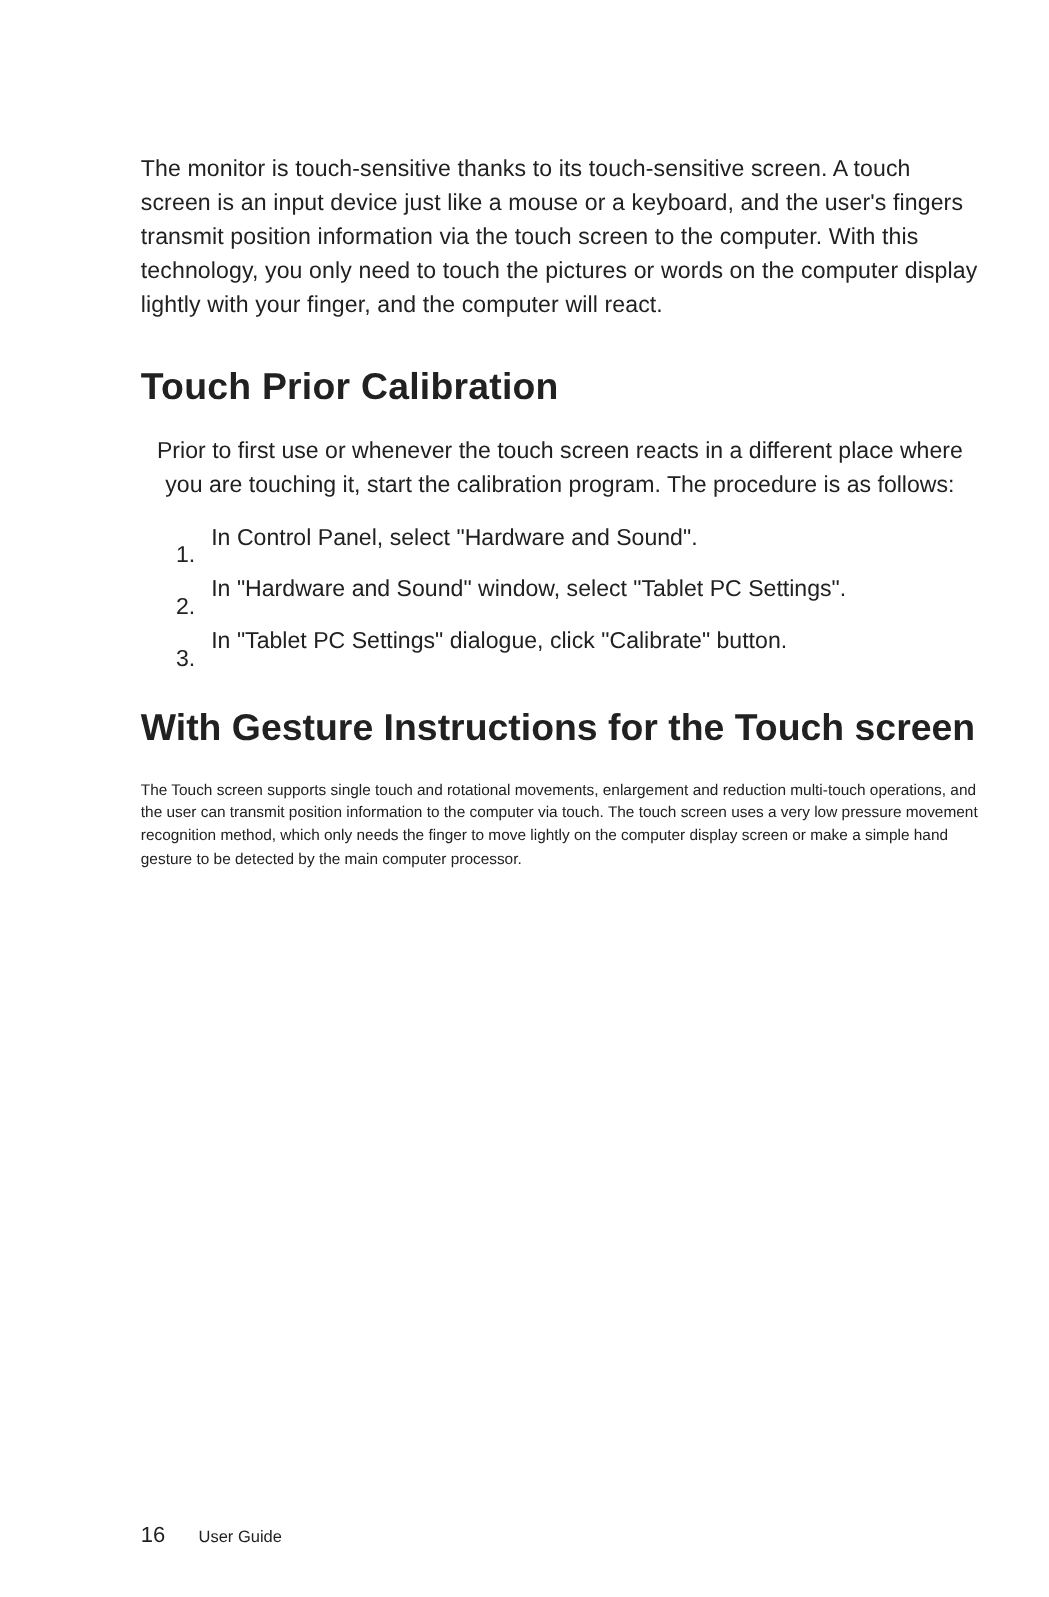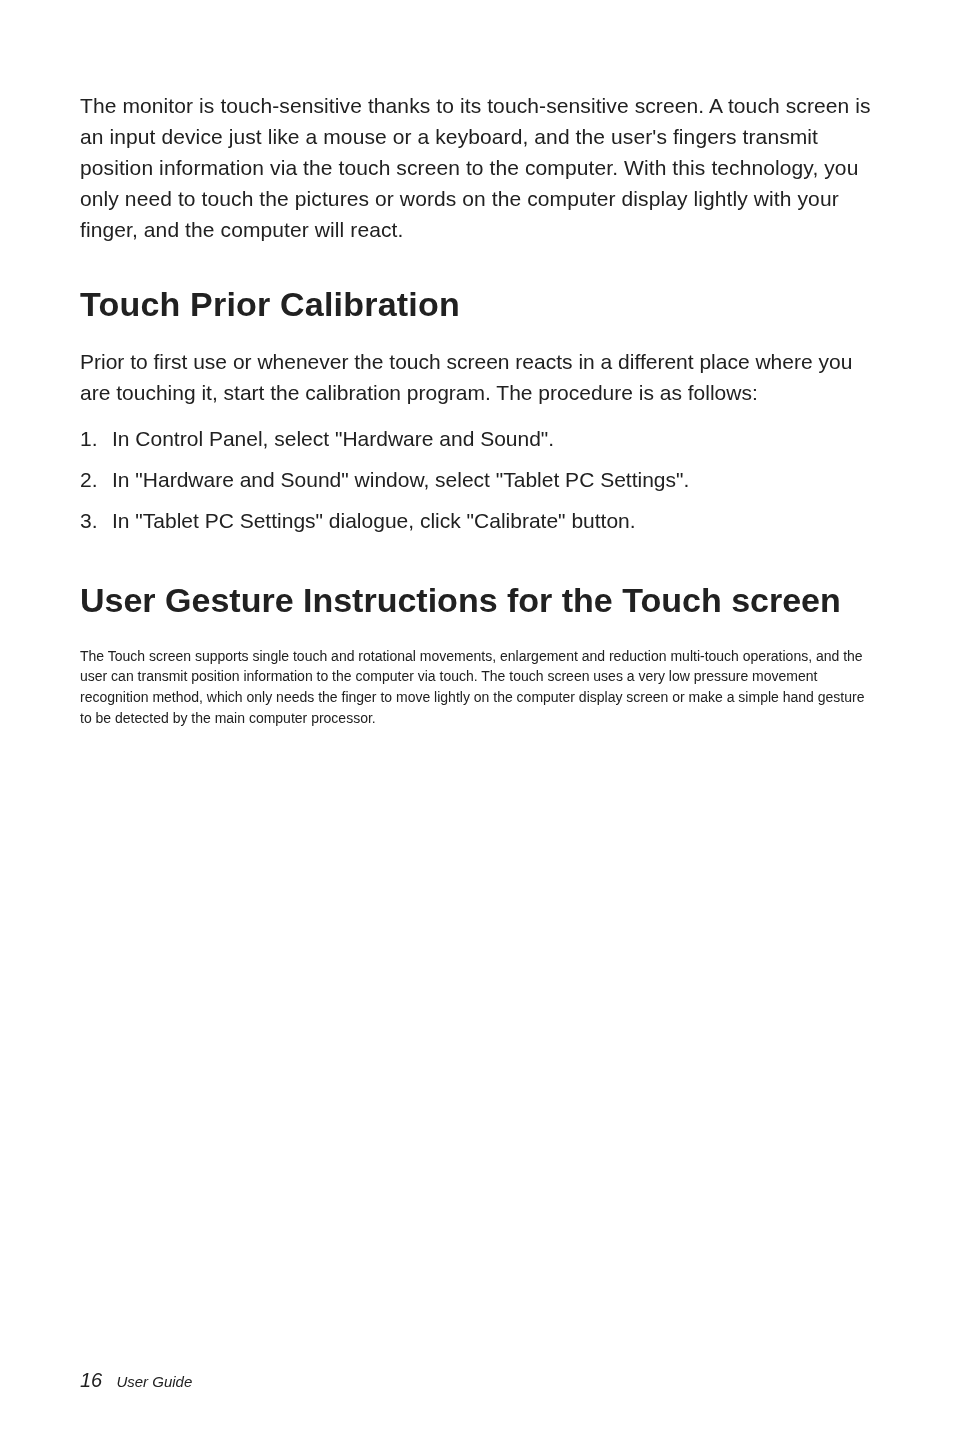--- a/index.html
+++ b/index.html
@@ -1,15 +1,15 @@
 <!DOCTYPE html>
 <html><head>
 <meta charset="utf-8">
 <style>
-  * { box-sizing: border-box; margin: 0; padding: 0; }
+  * { box-sizing: border-box; margin: 16px; padding: 0; }
   html, body { width: 954px; height: 1452px; background: #ffffff; }
   body {
     font-family: "Helvetica Neue", Helvetica, Arial, sans-serif;
     color: #212121;
     position: relative;
     padding: 90px 80px 60px 80px;
   }
   .intro {
     font-size: 21px;
     line-height: 1.48;
@@ -21,20 +21,21 @@
     font-size: 34px;
     font-weight: 700;
     letter-spacing: 0.2px;
     margin-bottom: 22px;
   }
   .sub-intro {
     font-size: 21px;
     line-height: 1.48;
     font-weight: 300;
     margin-bottom: 14px;
+    text-align: center;
   }
   ol.steps {
     list-style: none;
     counter-reset: step;
     margin-bottom: 42px;
   }
   ol.steps li {
     font-size: 21px;
     line-height: 1.48;
     font-weight: 300;
@@ -53,24 +54,23 @@
     line-height: 1.35;
     margin-bottom: 22px;
   }
   .body-paragraph {
     font-size: 14px;
     line-height: 1.48;
     font-weight: 300;
   }
   .footer {
     position: absolute;
-    left: 80px;
+    left: 64px;
     bottom: 60px;
     font-size: 15px;
-    font-style: italic;
   }
   .footer .pagenum {
     font-size: 20px;
     font-weight: 400;
     margin-right: 10px;
   }
   .footer .guide {
     font-weight: 400;
   }
 </style>
@@ -91,20 +91,20 @@
   <li>
     <span class="num">2.</span>
     <span>In "Hardware and Sound" window, select "Tablet PC Settings".</span>
   </li>
   <li>
     <span class="num">3.</span>
     <span>In "Tablet PC Settings" dialogue, click "Calibrate" button.</span>
   </li>
 </ol>
 
-<h2 class="section-2-title">User Gesture Instructions for the Touch screen</h2>
+<h2 class="section-2-title">With Gesture Instructions for the Touch screen</h2>
 
 <p class="body-paragraph">The Touch screen supports single touch and rotational movements, enlargement and reduction multi-touch operations, and the user can transmit position information to the computer via touch. The touch screen uses a very low pressure movement recognition method, which only needs the finger to move lightly on the computer display screen or make a simple hand gesture to be detected by the main computer processor.</p>
 
 <div class="footer">
   <span class="pagenum">16</span>
   <span class="guide">User Guide</span>
 </div>
 
 </body></html>

